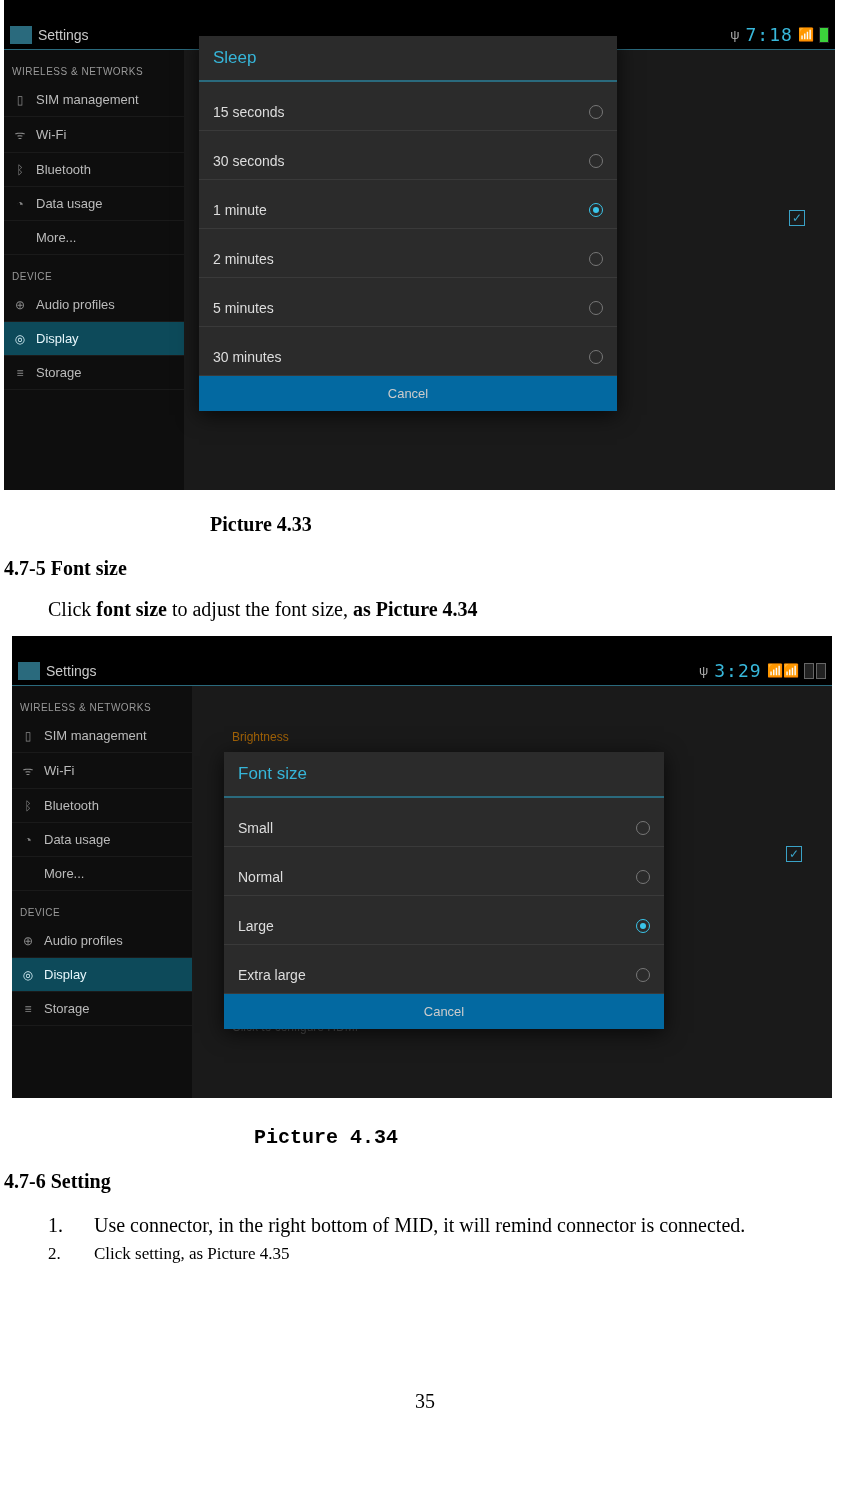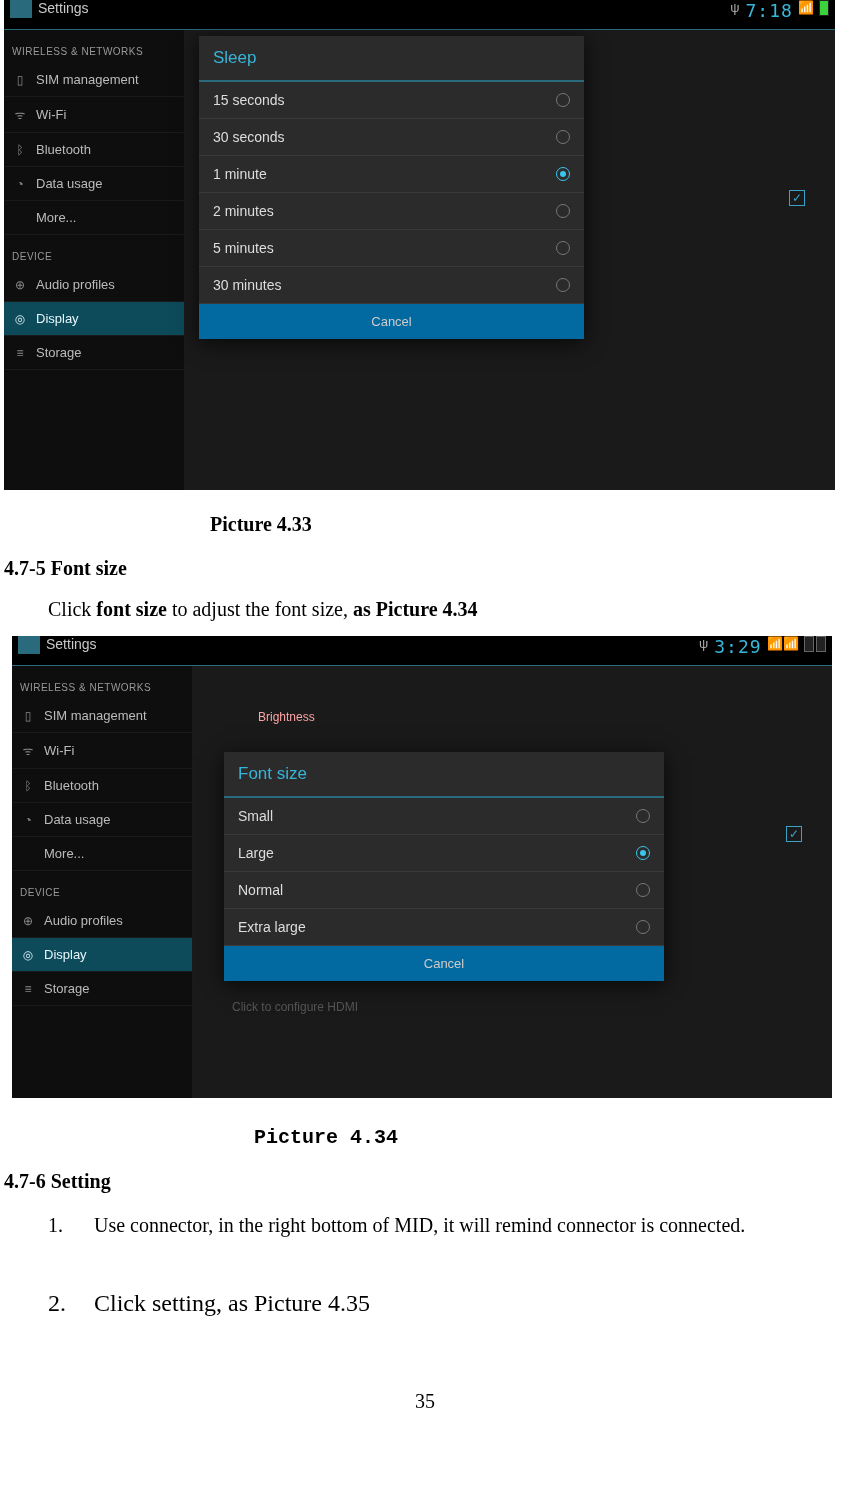--- a/index.html
+++ b/index.html
@@ -16,25 +16,26 @@
     background: #000;
     overflow: hidden;
   }
   .shot1 { left: 4px; top: 0; width: 831px; height: 490px; }
   .shot2 { left: 12px; top: 636px; width: 820px; height: 462px; }
 
   .statusbar {
     height: 30px;
     background: #000;
     display: flex;
-    align-items: flex-start;
+    align-items: center;
     font-size: 14px;
     color: #c9c9c9;
     padding: 0 6px;
     border-bottom: 1px solid #2a6a7d;
+    margin-top: 20px;
   }
   .sb-icon {
     width: 22px; height: 18px;
     background: #2a6a7d;
     margin-right: 6px;
     display: inline-block;
   }
   .sb-title { flex: 0 0 auto; }
   .sb-spacer { flex: 1; }
   .sb-time { color: #38b8db; font-family: monospace; font-size: 18px; letter-spacing: 1px; margin: 0 4px;}
@@ -81,36 +82,37 @@
   }
 
   
   .dialog {
     position: absolute;
     background: #2b2b2b;
     box-shadow: 0 4px 20px rgba(0,0,0,.7);
     display: flex;
     flex-direction: column;
   }
-  .dlg1 { left: 195px; top: 36px; width: 385px; }
+  .dlg1 { left: 195px; top: 36px; width: 418px; }
   .dlg2 { left: 212px; top: 116px; width: 440px; }
   .dlg-title {
     padding: 12px 14px;
     color: #36b5d8;
     font-size: 17px;
     border-bottom: 2px solid #2a6a7d;
   }
   .dlg-opt {
     padding: 10px 14px;
     display: flex;
     align-items: center;
     justify-content: space-between;
     color: #ddd;
     font-size: 14px;
     border-bottom: 1px solid #3a3a3a;
+    margin-top: 12px;
   }
   .radio {
     width: 14px; height: 14px; border: 1px solid #777; border-radius: 50%;
     display: flex; align-items: center; justify-content: center;
   }
   .radio.sel { border-color: #3ac5ea; }
   .radio.sel::after { content:""; width:6px; height:6px; background:#3ac5ea; border-radius:50%; }
   .dlg-cancel {
     text-align: center;
     padding: 10px;
@@ -124,21 +126,21 @@
     position: absolute;
     font-family: "Times New Roman", serif;
     color: #000;
   }
   .caption1 { left: 210px; top: 513px; font-weight: bold; font-size: 20px; }
   .h475 { left: 4px; top: 557px; font-weight: bold; font-size: 20px; }
   .p475 { left: 48px; top: 598px; font-size: 20px; }
   .caption2 { left: 254px; top: 1126px; font-weight: bold; font-size: 20px; font-family: Liberation Mono, monospace; }
   .h476 { left: 4px; top: 1170px; font-weight: bold; font-size: 20px; }
   .li1 { left: 48px; top: 1214px; font-size: 20px; width: 780px; }
-  .li2 { left: 48px; top: 1290px; font-size: 24px; width: 780px; }
+  .li2 { left: 48px; top: 1244px; font-size: 17px; width: 780px; }
   .li-num { display:inline-block; width: 46px; }
   .pagenum { left: 415px; top: 1390px; font-size: 20px; text-align: center; }
   .bold { font-weight: bold; }
 </style>
 </head>
 <body>
 
 <div class="shot shot1">
   <div class="statusbar">
     <span class="sb-icon"></span>
@@ -263,38 +265,38 @@
       <div class="sb-item sel">
           <span class="sb-iconbox">◎</span>
           <span>Display</span>
         </div>
       <div class="sb-item">
           <span class="sb-iconbox">≡</span>
           <span>Storage</span>
         </div>
     </div>
     <div class="main-panel">
-      <div class="hidden-row" style="top:44px; color:#fca5a5;margin-left:26px;">Brightness</div>
+      <div class="hidden-row" style="top:44px; color:#a16207;">Brightness</div>
       <div class="hidden-check">✓</div>
       <div class="hidden-row" style="top:334px;">Click to configure HDMI</div>
     </div>
   </div>
   <div class="dialog dlg2">
     <div class="dlg-title">Font size</div>
     <div class="dlg-opt">
         <span>Small</span>
         <span class="radio"></span>
       </div>
     <div class="dlg-opt">
+        <span>Normal</span>
+        <span class="radio"></span>
+      </div>
+    <div class="dlg-opt">
         <span>Large</span>
         <span class="radio sel"></span>
-      </div>
-    <div class="dlg-opt">
-        <span>Normal</span>
-        <span class="radio"></span>
       </div>
     <div class="dlg-opt">
         <span>Extra large</span>
         <span class="radio"></span>
       </div>
     <div class="dlg-cancel">Cancel</div>
   </div>
 </div>
 
 <div class="doc-text caption1">Picture 4.33</div>

